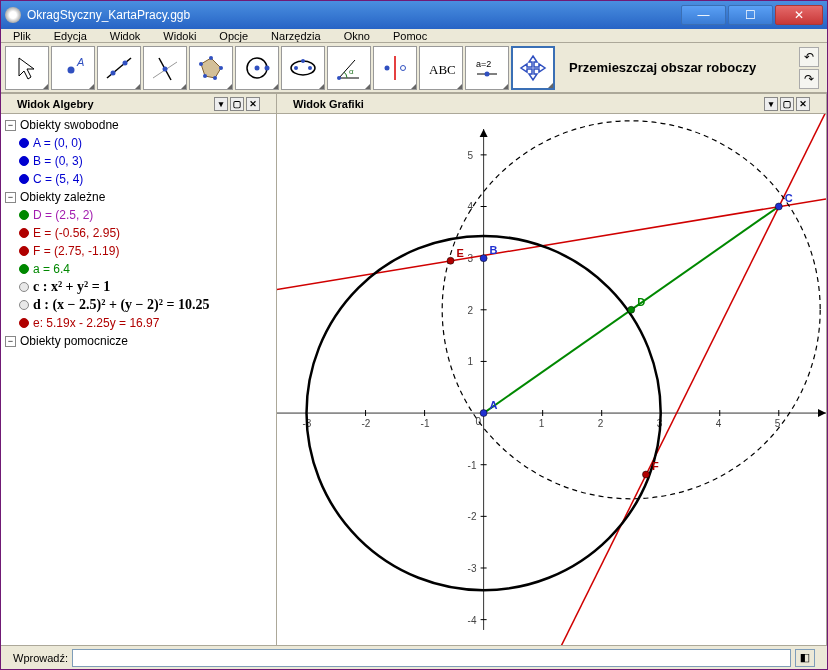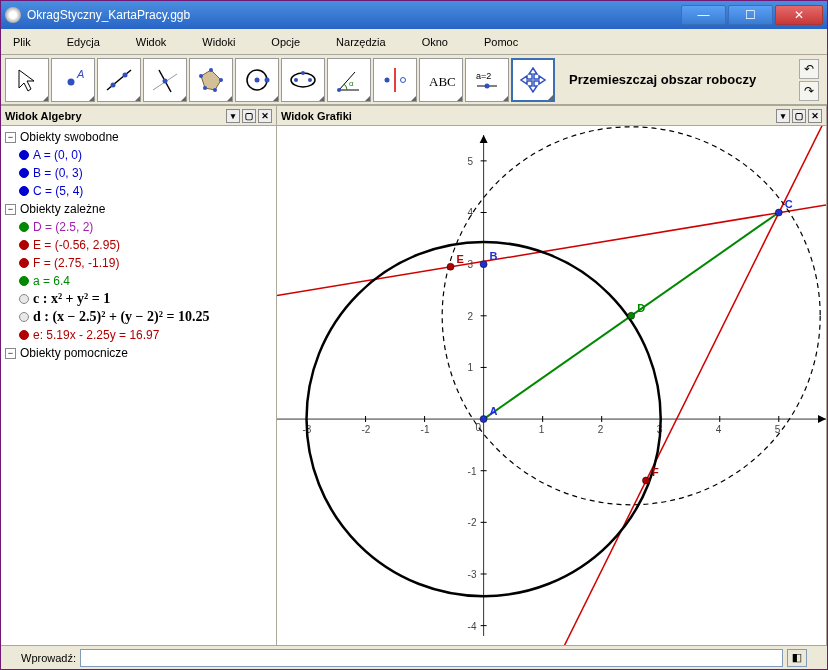--- a/index.html
+++ b/index.html
@@ -4,43 +4,43 @@
 <style>
 * { box-sizing: border-box; margin: 0; padding: 0; }
 body { font-family: Tahoma, Arial, sans-serif; font-size: 11px; background: #ece9d8; width: 828px; height: 670px; overflow: hidden; }
 .window { border: 1px solid #701a75; width: 828px; height: 670px; display: flex; flex-direction: column; }
 .titlebar { height: 28px; background: linear-gradient(to bottom, #4a8fe0, #2764c5); color: white; display: flex; align-items: center; padding: 0 4px; font-size: 12px; }
 .titlebar-icon { width: 16px; height: 16px; margin-right: 6px; background: radial-gradient(circle, #fff 30%, #aaa 70%); border-radius: 50%; }
 .titlebar-text { flex: 1; }
 .win-buttons { display: flex; gap: 2px; }
 .win-btn { width: 45px; height: 20px; border: 1px solid #3a6fb5; background: linear-gradient(to bottom, #5aa0f5, #3a7cd5); color: white; font-size: 12px; display: flex; align-items: center; justify-content: center; cursor: pointer; border-radius: 2px; }
 .win-btn.close { background: linear-gradient(to bottom, #e56a6a, #c83838); border-color: #a83838; width: 48px; }
-.menubar { height: 26px; background: #ece9d8; border-bottom: 1px solid #aca899; display: flex; align-items: center; padding: 0 4px; gap: 20px; }
+.menubar { height: 14px; background: #ece9d8; border-bottom: 1px solid #aca899; display: flex; align-items: center; padding: 0 4px; gap: 7px; }
 .menu-item { padding: 2px 8px; cursor: pointer; }
 .toolbar { height: 50px; background: #ece9d8; border-bottom: 1px solid #aca899; display: flex; align-items: center; padding: 2px 4px; gap: 2px; }
 .tool-btn { width: 44px; height: 44px; border: 1px solid #999; background: #fff; display: flex; flex-direction: column; align-items: center; justify-content: center; position: relative; cursor: pointer; }
 .tool-btn.active { border: 2px solid #3a6fb5; }
 .tool-arrow { position: absolute; bottom: 0; right: 0; width: 0; height: 0; border-left: 5px solid transparent; border-bottom: 5px solid #666; }
 .tool-desc { flex: 1; padding: 0 12px; font-weight: bold; font-size: 13px; }
 .side-icons { display: flex; flex-direction: column; gap: 2px; padding-right: 4px; }
 .side-icon { width: 20px; height: 20px; border: 1px solid #aaa; background: #f5f5f0; cursor: pointer; display:flex; align-items:center; justify-content:center; font-size:12px; }
 .main { flex: 1; display: flex; border-top: 1px solid #aca899; overflow: hidden; }
 .panel { display: flex; flex-direction: column; background: #fff; border-right: 1px solid #aca899; }
 .panel.algebra { width: 276px; }
 .panel.graphics { flex: 1; }
-.panel-header { height: 20px; background: #ece9d8; border-bottom: 1px solid #aca899; display: flex; align-items: center; padding: 0 4px; font-weight: bold; }
+.panel-header { height: 20px; background: #ece9d8; border-bottom: 1px solid #aca899; display: flex; align-items: center; padding: 0 16px; font-weight: bold; }
 .panel-header-text { flex: 1; }
 .panel-ctrl { width: 14px; height: 14px; border: 1px solid #888; background: #eee; margin-left: 2px; font-size: 9px; display: flex; align-items: center; justify-content: center; cursor: pointer; }
 .tree { padding: 2px 4px; font-size: 12px; overflow-y: auto; flex: 1; }
 .tree-node { display: flex; align-items: center; min-height: 18px; }
 .tree-toggle { width: 11px; height: 11px; border: 1px solid #888; display: flex; align-items: center; justify-content: center; font-size: 9px; margin-right: 4px; cursor: pointer; line-height: 1; }
 .tree-bullet { width: 10px; height: 10px; border-radius: 50%; margin-right: 4px; margin-left: 14px; }
 .tree-label { white-space: nowrap; }
 .graphics-area { flex: 1; background: #fff; position: relative; overflow: hidden; }
-.inputbar { height: 24px; background: #ece9d8; border-top: 1px solid #aca899; display: flex; align-items: center; padding: 0 20px; }
+.inputbar { height: 24px; background: #ece9d8; border-top: 1px solid #aca899; display: flex; align-items: center; padding: 0 12px; }
 .inputbar-label { margin-right: 4px; }
 .inputbar-field { flex: 1; height: 18px; border: 1px solid #7f9db9; background: #fff; padding: 0 4px; font-size: 11px; }
 .inputbar-btn { width: 20px; height: 18px; border: 1px solid #7f9db9; background: #ece9d8; margin-left: 4px; display:flex; align-items:center; justify-content:center; cursor:pointer; }
 svg.tool-svg { width: 32px; height: 32px; }
 .math { font-family: 'Times New Roman', serif; font-size: 14px; }
 </style>
 </head>
 <body>
 
 <div class="window">

